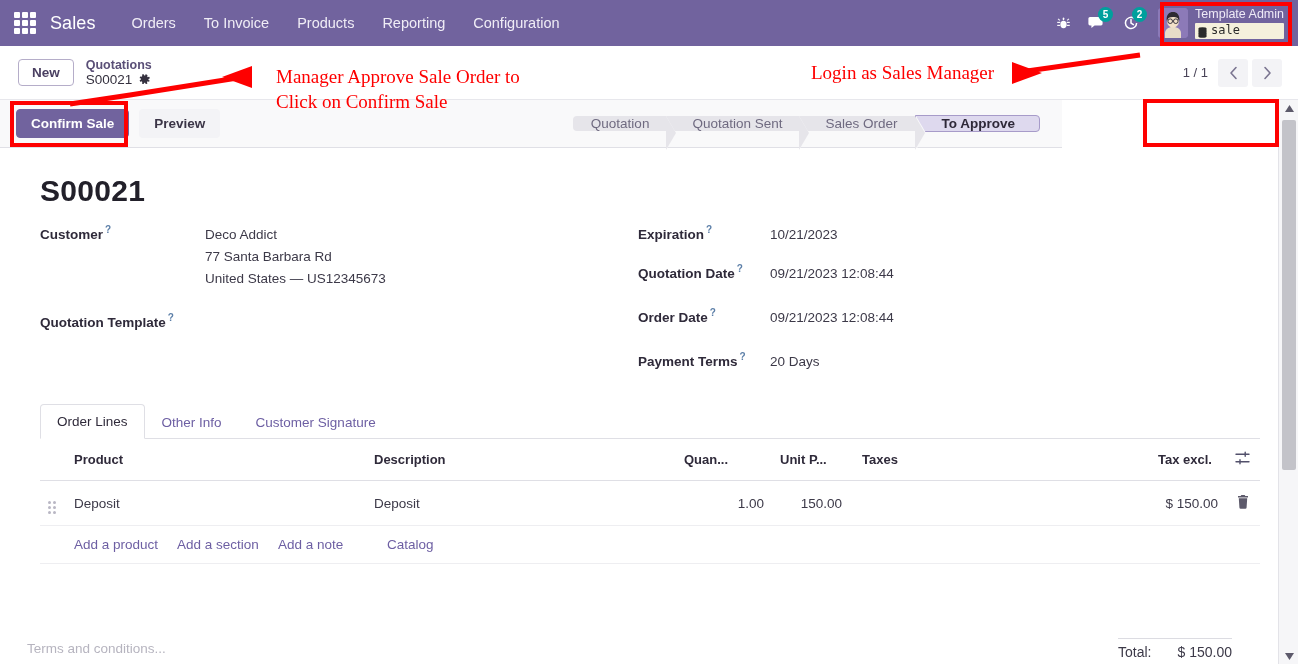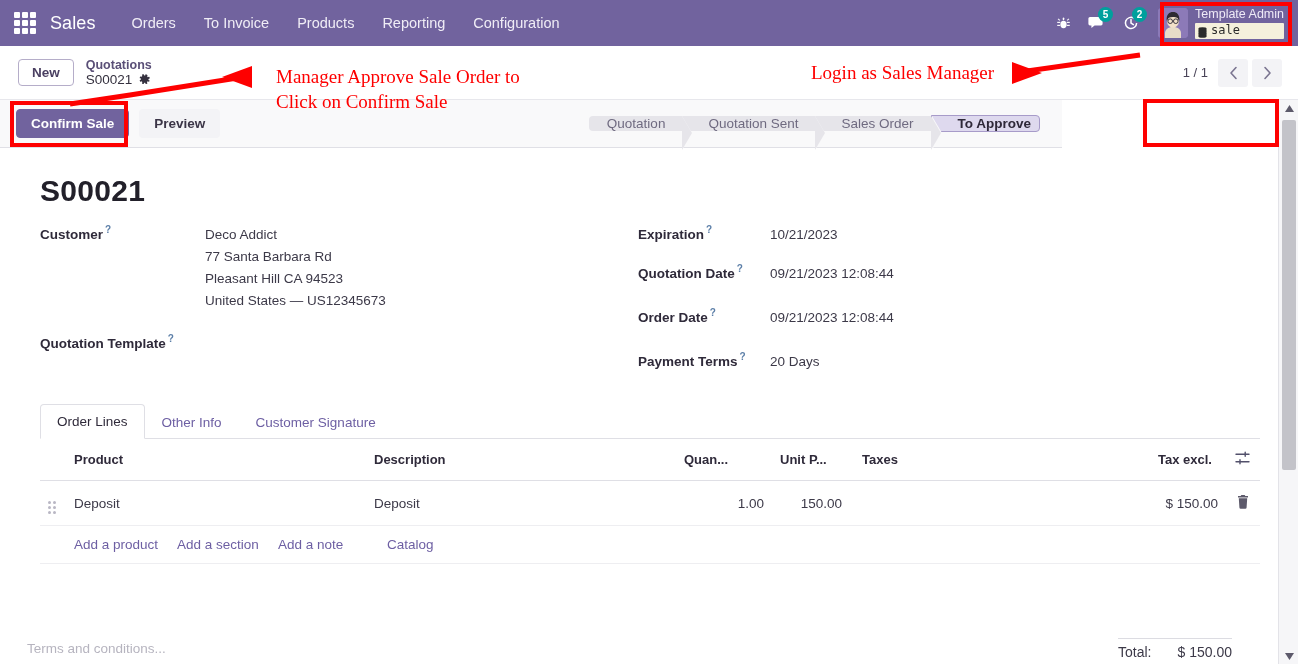--- a/index.html
+++ b/index.html
@@ -117,21 +117,21 @@
     border-left: 10px solid #f9f9fa;
   }
   .st:first-child::before { display: none; }
   .st::after {
     content: ""; position: absolute; right: -10px; top: 0; z-index: 2;
     border-top: 17px solid transparent; border-bottom: 17px solid transparent;
     border-left: 10px solid #e6e5ea;
   }
   .st.active {
     background: #ded9ee; color: #2e2838; font-weight: 700;
-    border: 1px solid #a79bc9; border-radius: 0 4px 4px 0; padding-right: 8px;
+    border: 1px solid #a79bc9; border-radius: 0 4px 4px 0; padding-right: 24px;
   }
   .st.active::after { display: none; }
 
   
   .sheet {
     position: absolute; top: 148px; left: 0; width: 1278px; height: 485px;
     background: #ffffff; overflow: hidden;
   }
   .rec-title {
     margin: 26px 0 0 40px; font-size: 30px; font-weight: 700; color: #22202a;
@@ -351,21 +351,20 @@
 
     <div class="fields">
       <div class="col-l">
         <div class="frow">
           <div class="flabel">
             <span>Customer</span><span class="q">?</span>
           </div>
           <div class="fval">
             <div class="cust-name">Deco Addict</div>
             <div class="addr">77 Santa Barbara Rd</div>
-            <div class="addr">Pleasant Hill CA 94523</div>
             <div class="addr">United States — US12345673</div>
           </div>
         </div>
         <div class="frow" style="margin-top:22px">
           <div class="flabel">
             <span>Quotation Template</span><span class="q">?</span>
           </div>
           <div class="fval"></div>
         </div>
       </div>

